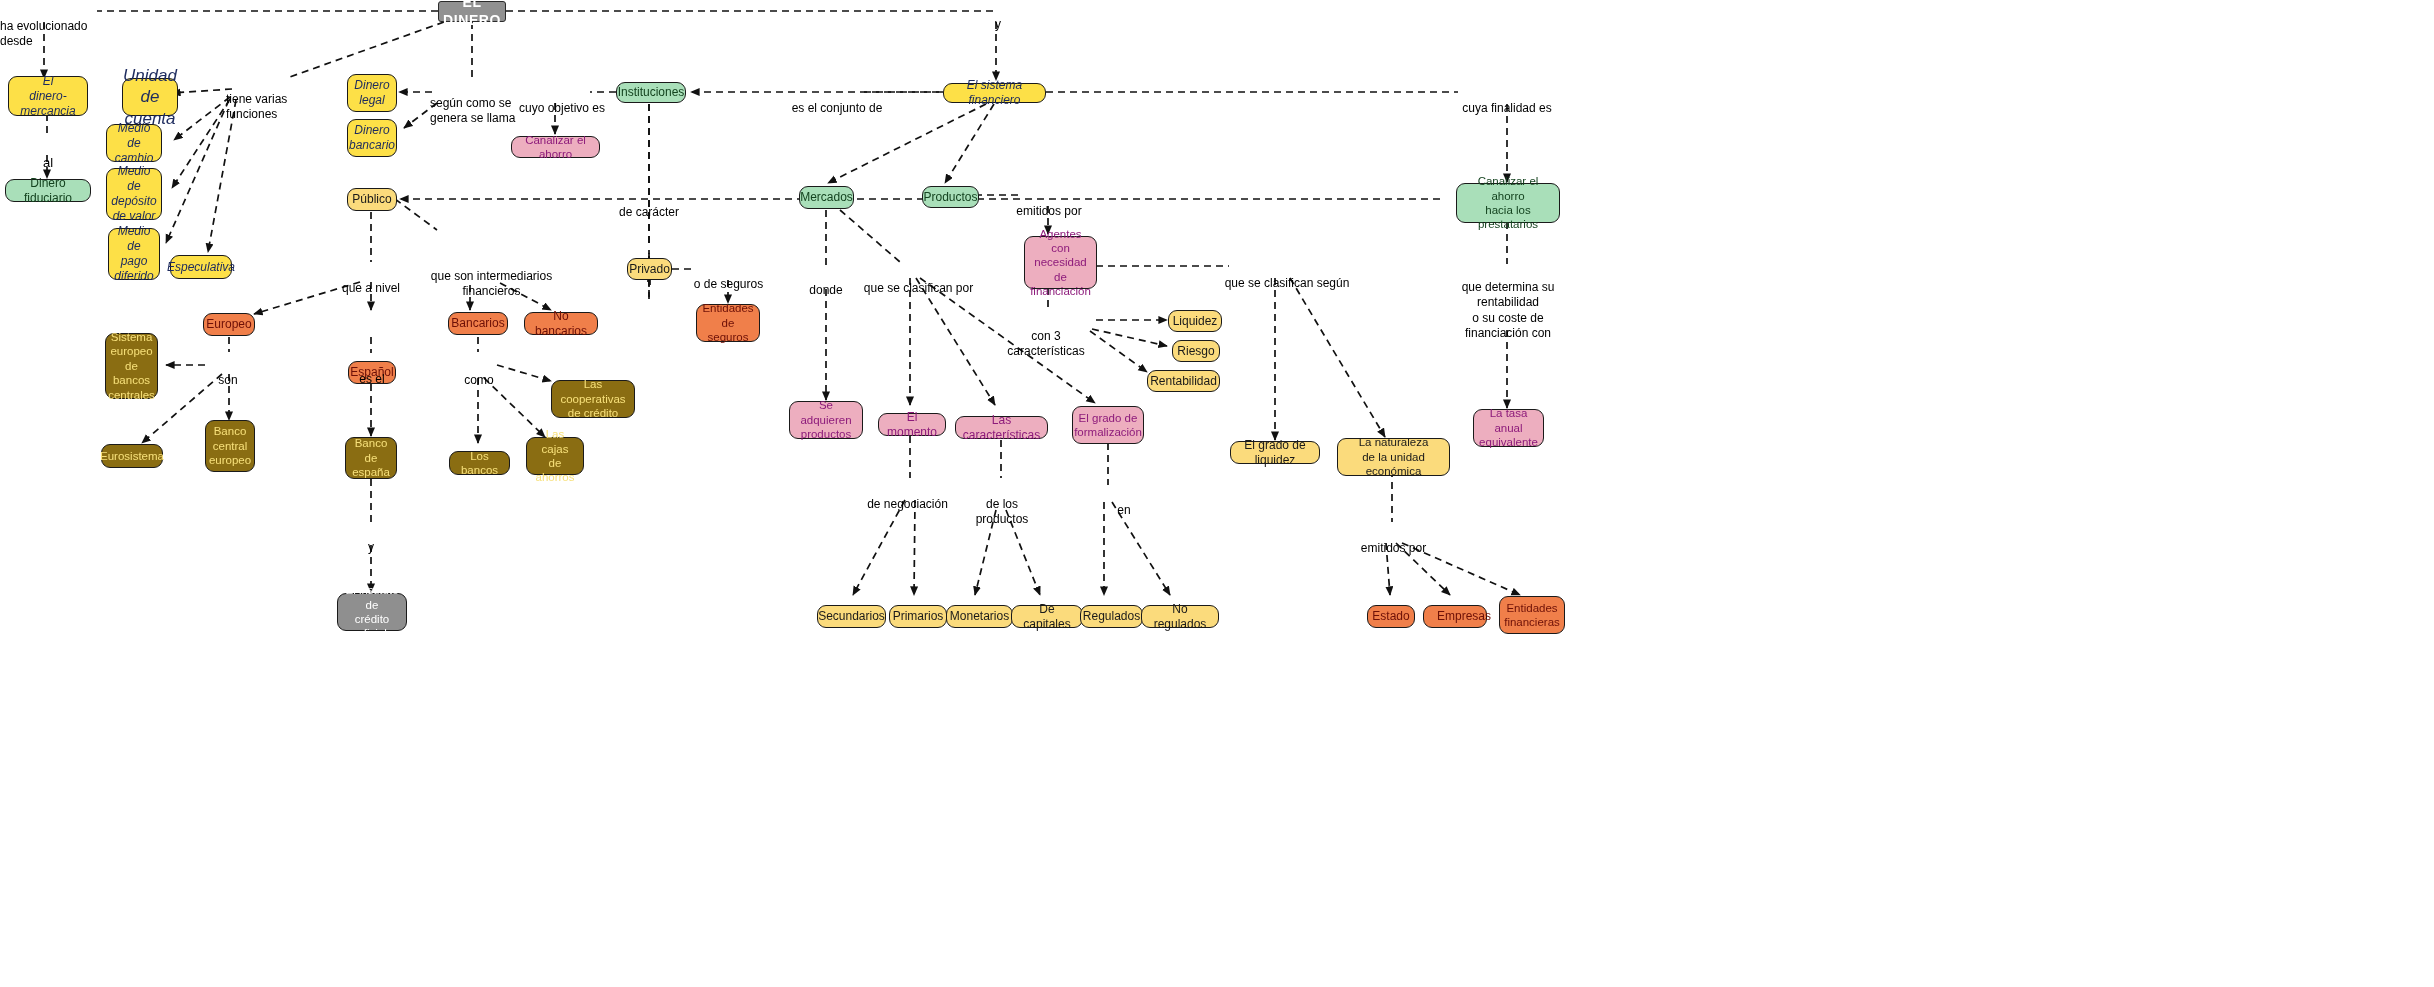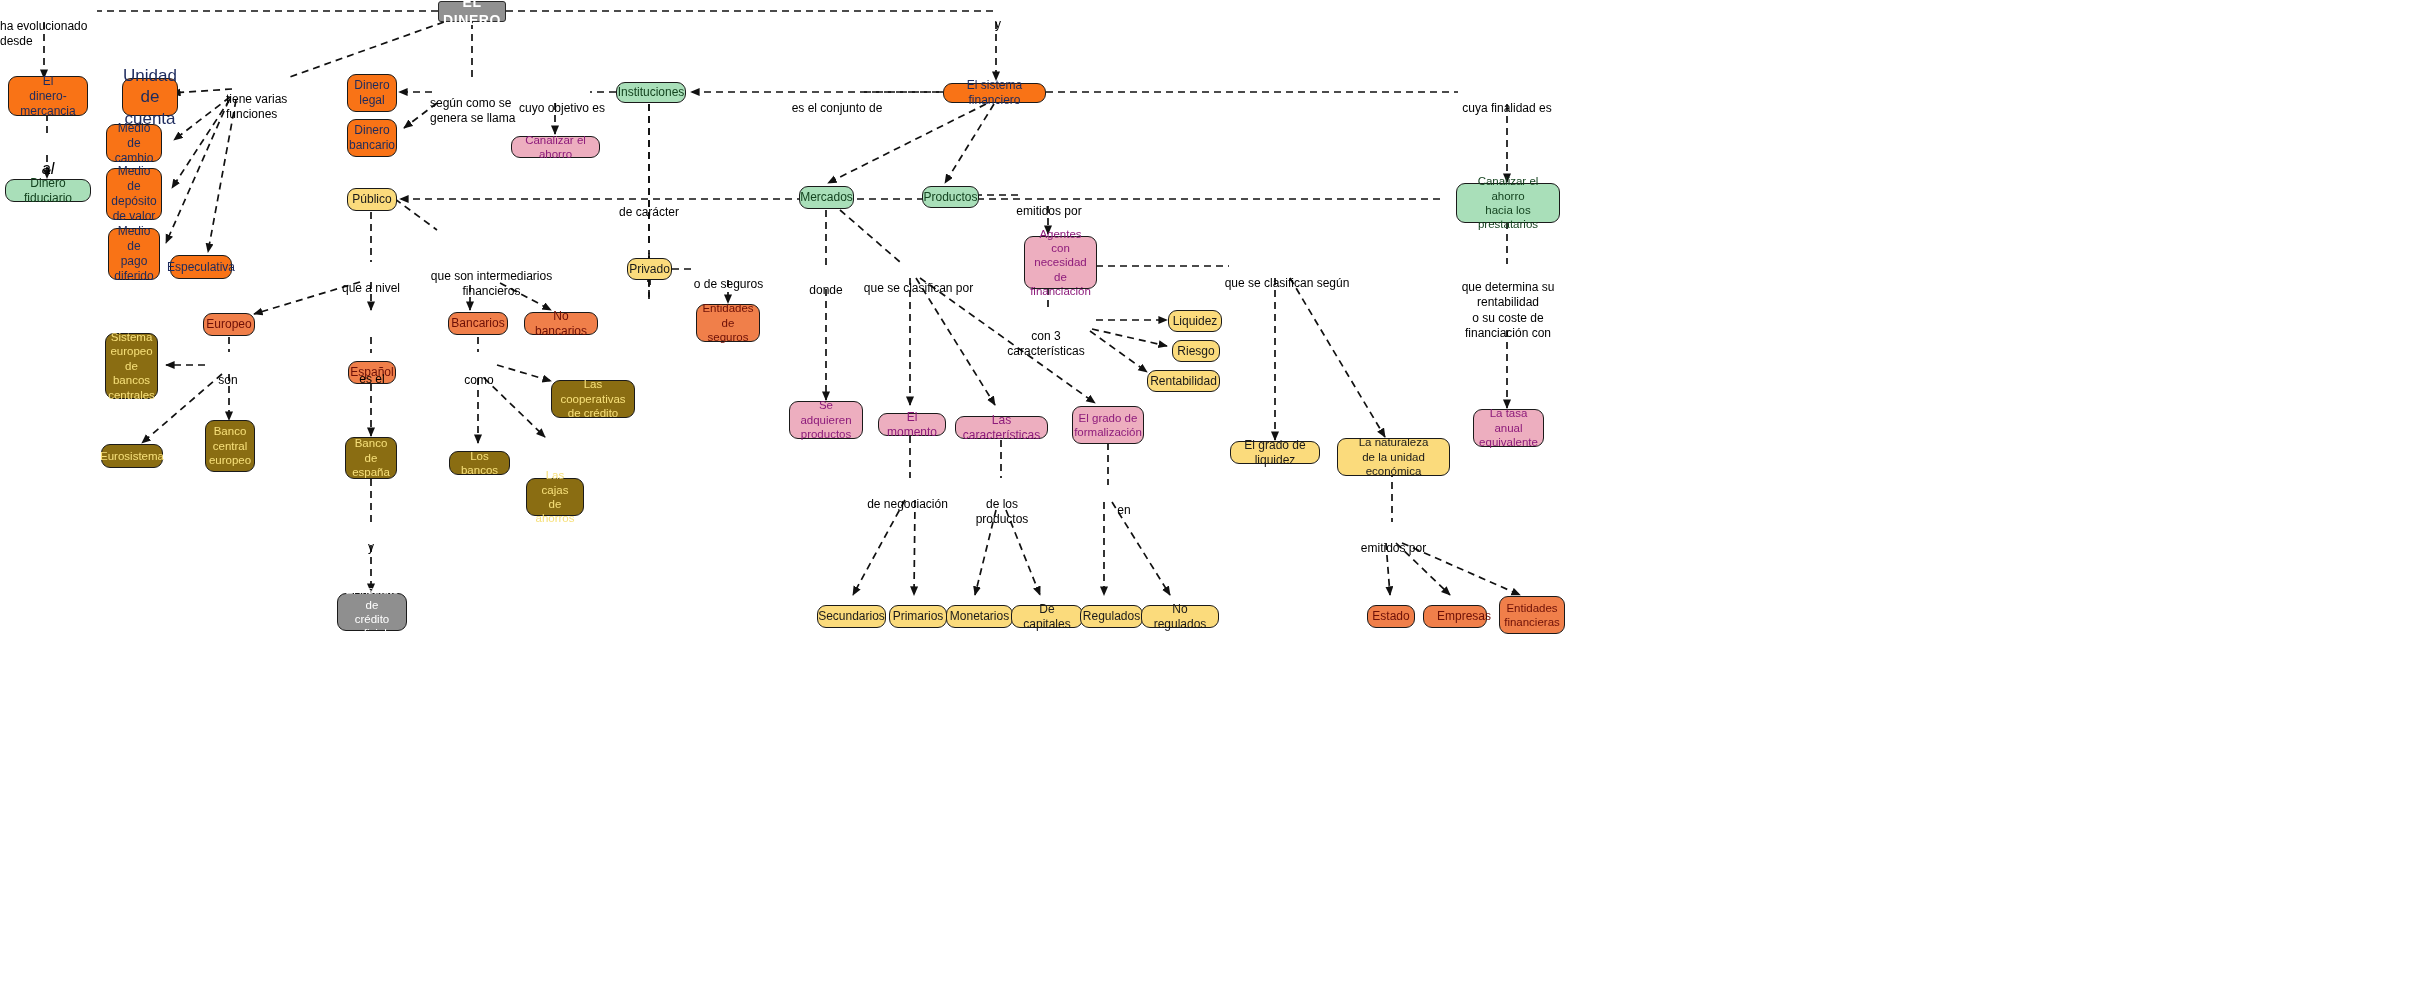--- a/index.html
+++ b/index.html
@@ -38,21 +38,21 @@
     position:absolute;
     color:#000000;
     text-align:center;
     line-height:1.3;
     white-space:pre-line;
     font-size:16px;
   }
   
   .n-title{ background:#919191; color:#ffffff; font-weight:bold; letter-spacing:.6px;
             border-radius:3px; border:1.6px solid #2b2b2b; }
-  .n-blue  { background:#f97316; color:#1d2b5e; }
+  .n-blue  { background:#fde047; color:#1d2b5e;font-style:italic; }
   .n-green { background:#a9dfb9; color:#14431f; }
   .n-pink  { background:#edaebf; color:#8d1b7b; }
   .n-yellow{ background:#fbdb7c; color:#1a1a1a; }
   .n-orange{ background:#f07f4a; color:#6d1007; }
   .n-olive { background:#8a6d12; color:#f7e07a; }
   .n-gray  { background:#9a9a9a; color:#ffffff; }
 </style>
 </head>
 <body>
 
@@ -292,21 +292,21 @@
   <div class="node n-orange" style="left:524px; top:312px; width:74px; height:23px; font-size:12px;">
     <span>No bancarios</span>
   </div>
   <div class="node n-olive" style="left:551px; top:380px; width:84px; height:38px; font-size:11.5px;">
     <span>Las cooperativas
 de crédito</span>
   </div>
   <div class="node n-olive" style="left:449px; top:451px; width:61px; height:24px; font-size:11.5px;">
     <span>Los bancos</span>
   </div>
-  <div class="node n-olive" style="left:526px; top:437px; width:58px; height:38px; font-size:11.5px;margin-top:41px;">
+  <div class="node n-olive" style="left:526px; top:437px; width:58px; height:38px; font-size:11.5px;">
     <span>Las cajas
 de ahorros</span>
   </div>
 
   <div class="node n-blue" style="left:943px; top:83px; width:103px; height:20px; font-size:12px;">
     <span>El sistema financiero</span>
   </div>
 
   <div class="node n-green" style="left:799px; top:186px; width:55px; height:23px; font-size:12px;">
     <span>Mercados</span>
@@ -388,21 +388,21 @@
 hacia los prestatarios</span>
   </div>
   <div class="node n-pink" style="left:1473px; top:409px; width:71px; height:38px; font-size:11.5px;">
     <span>La tasa anual
 equivalente</span>
   </div>
 
   <div class="lbl" style="left:0px; top:3px; width:100px; font-size:12px; text-align:left;">
     <span>ha evolucionado desde</span>
   </div>
-  <div class="lbl" style="left:28px; top:138px; width:40px; font-size:16px;font-style:italic;">
+  <div class="lbl" style="left:28px; top:138px; width:40px; font-size:13px;">
     <span>al</span>
   </div>
   <div class="lbl" style="left:226px; top:76px; width:120px; font-size:12px; text-align:left;">
     <span>tiene varias
 funciones</span>
   </div>
   <div class="lbl" style="left:430px; top:80px; width:96px; font-size:12px; text-align:left;">
     <span>según como se
 genera se llama</span>
   </div>

